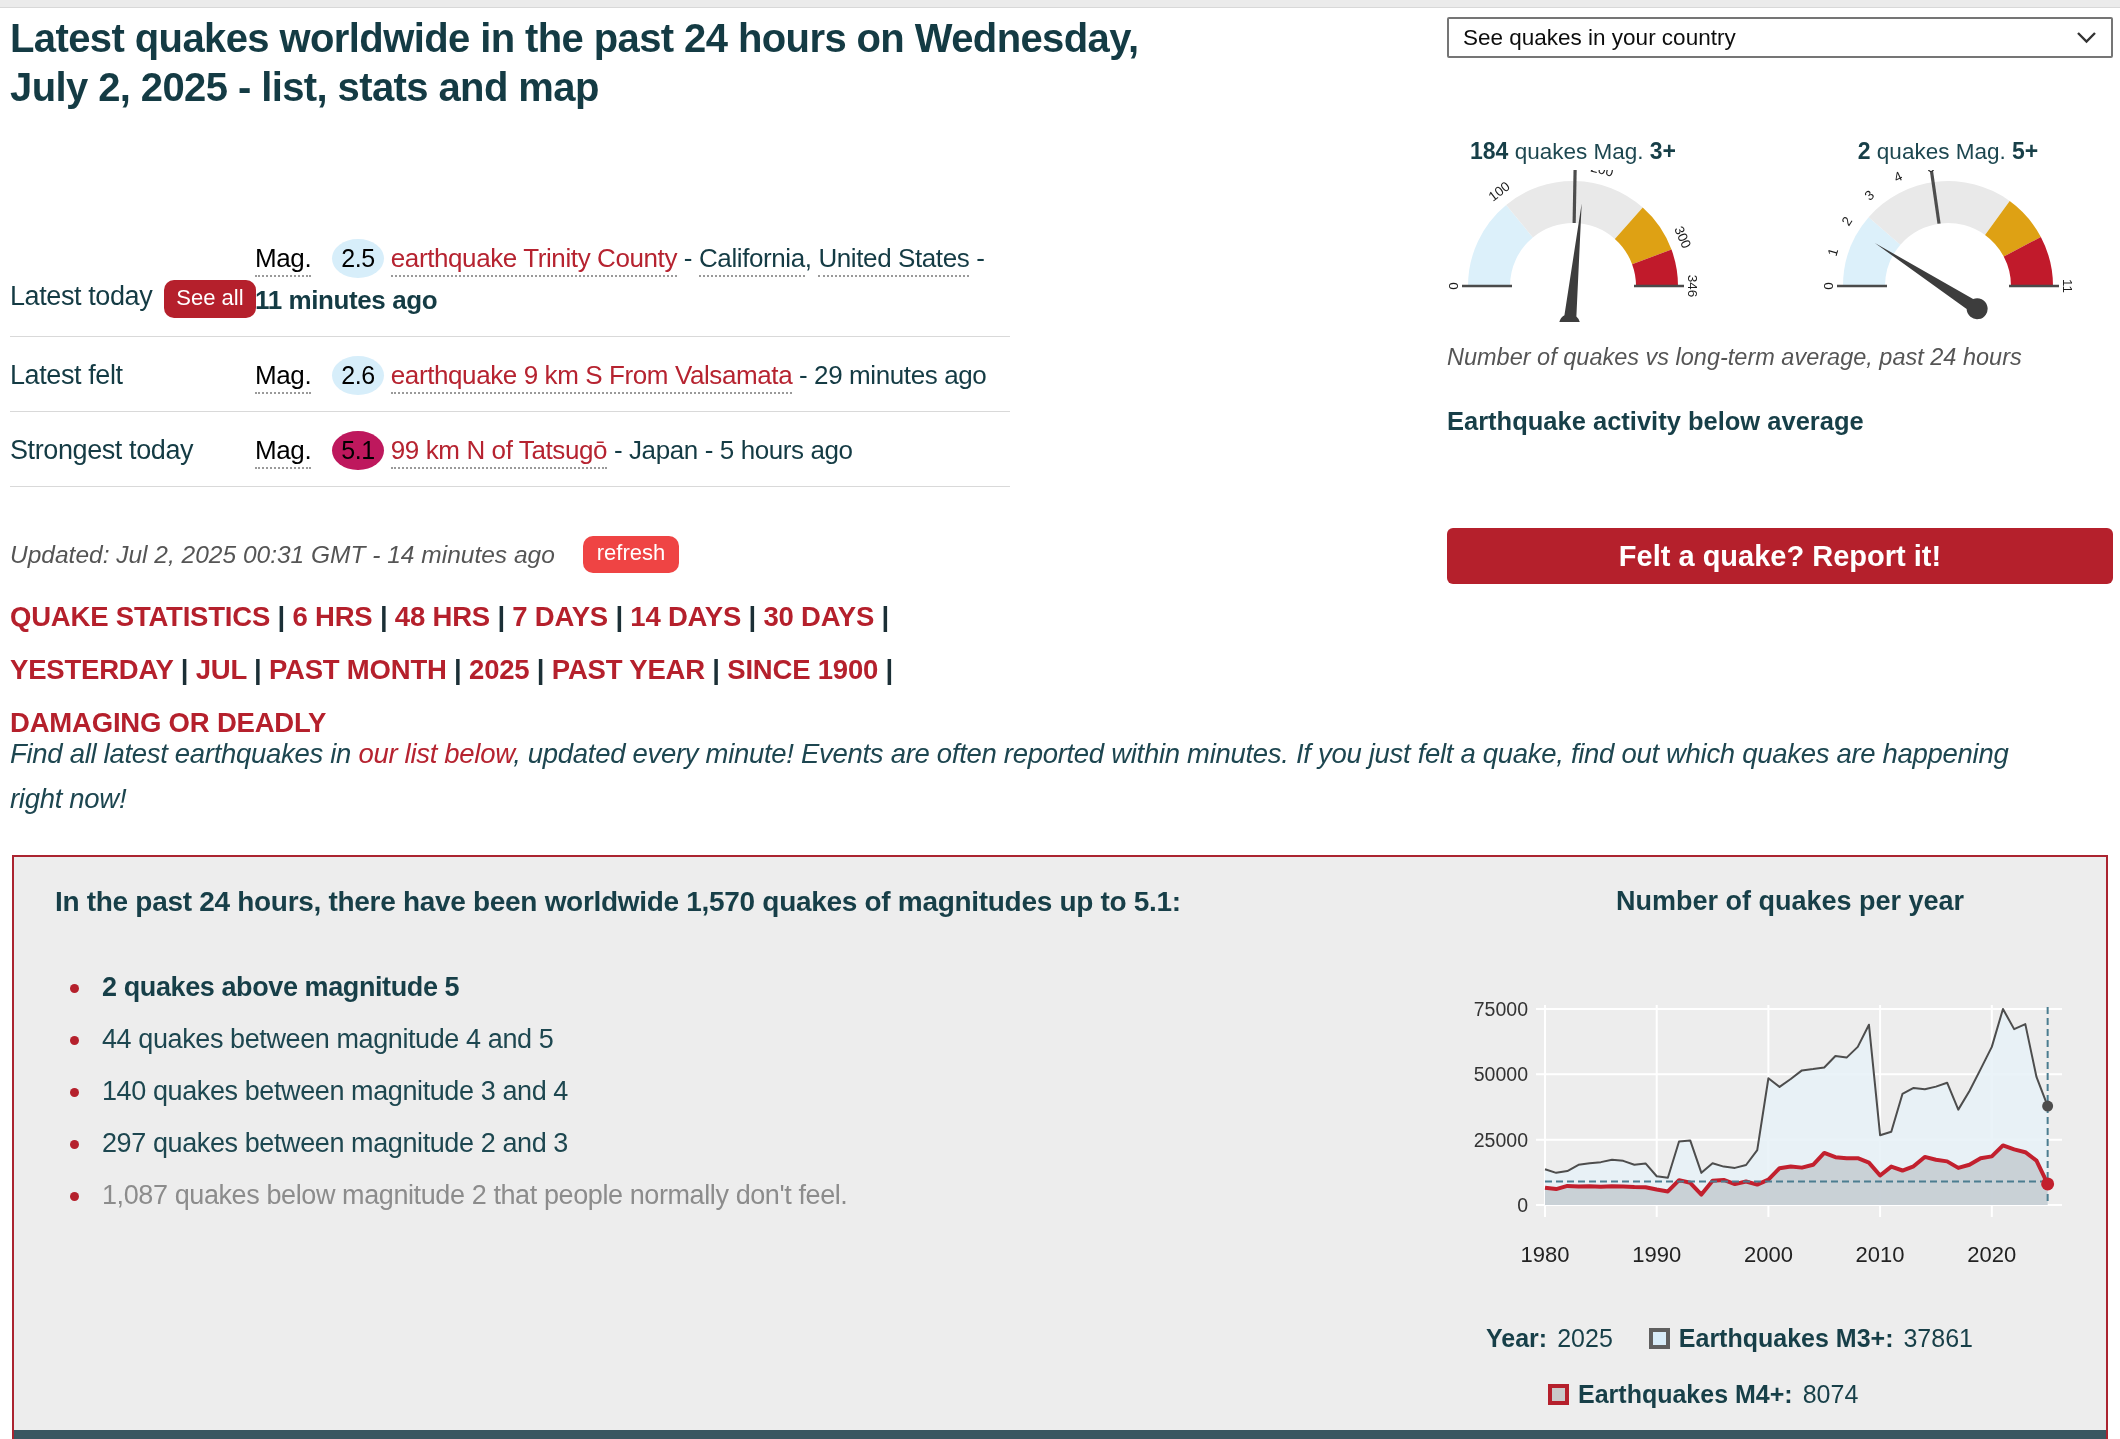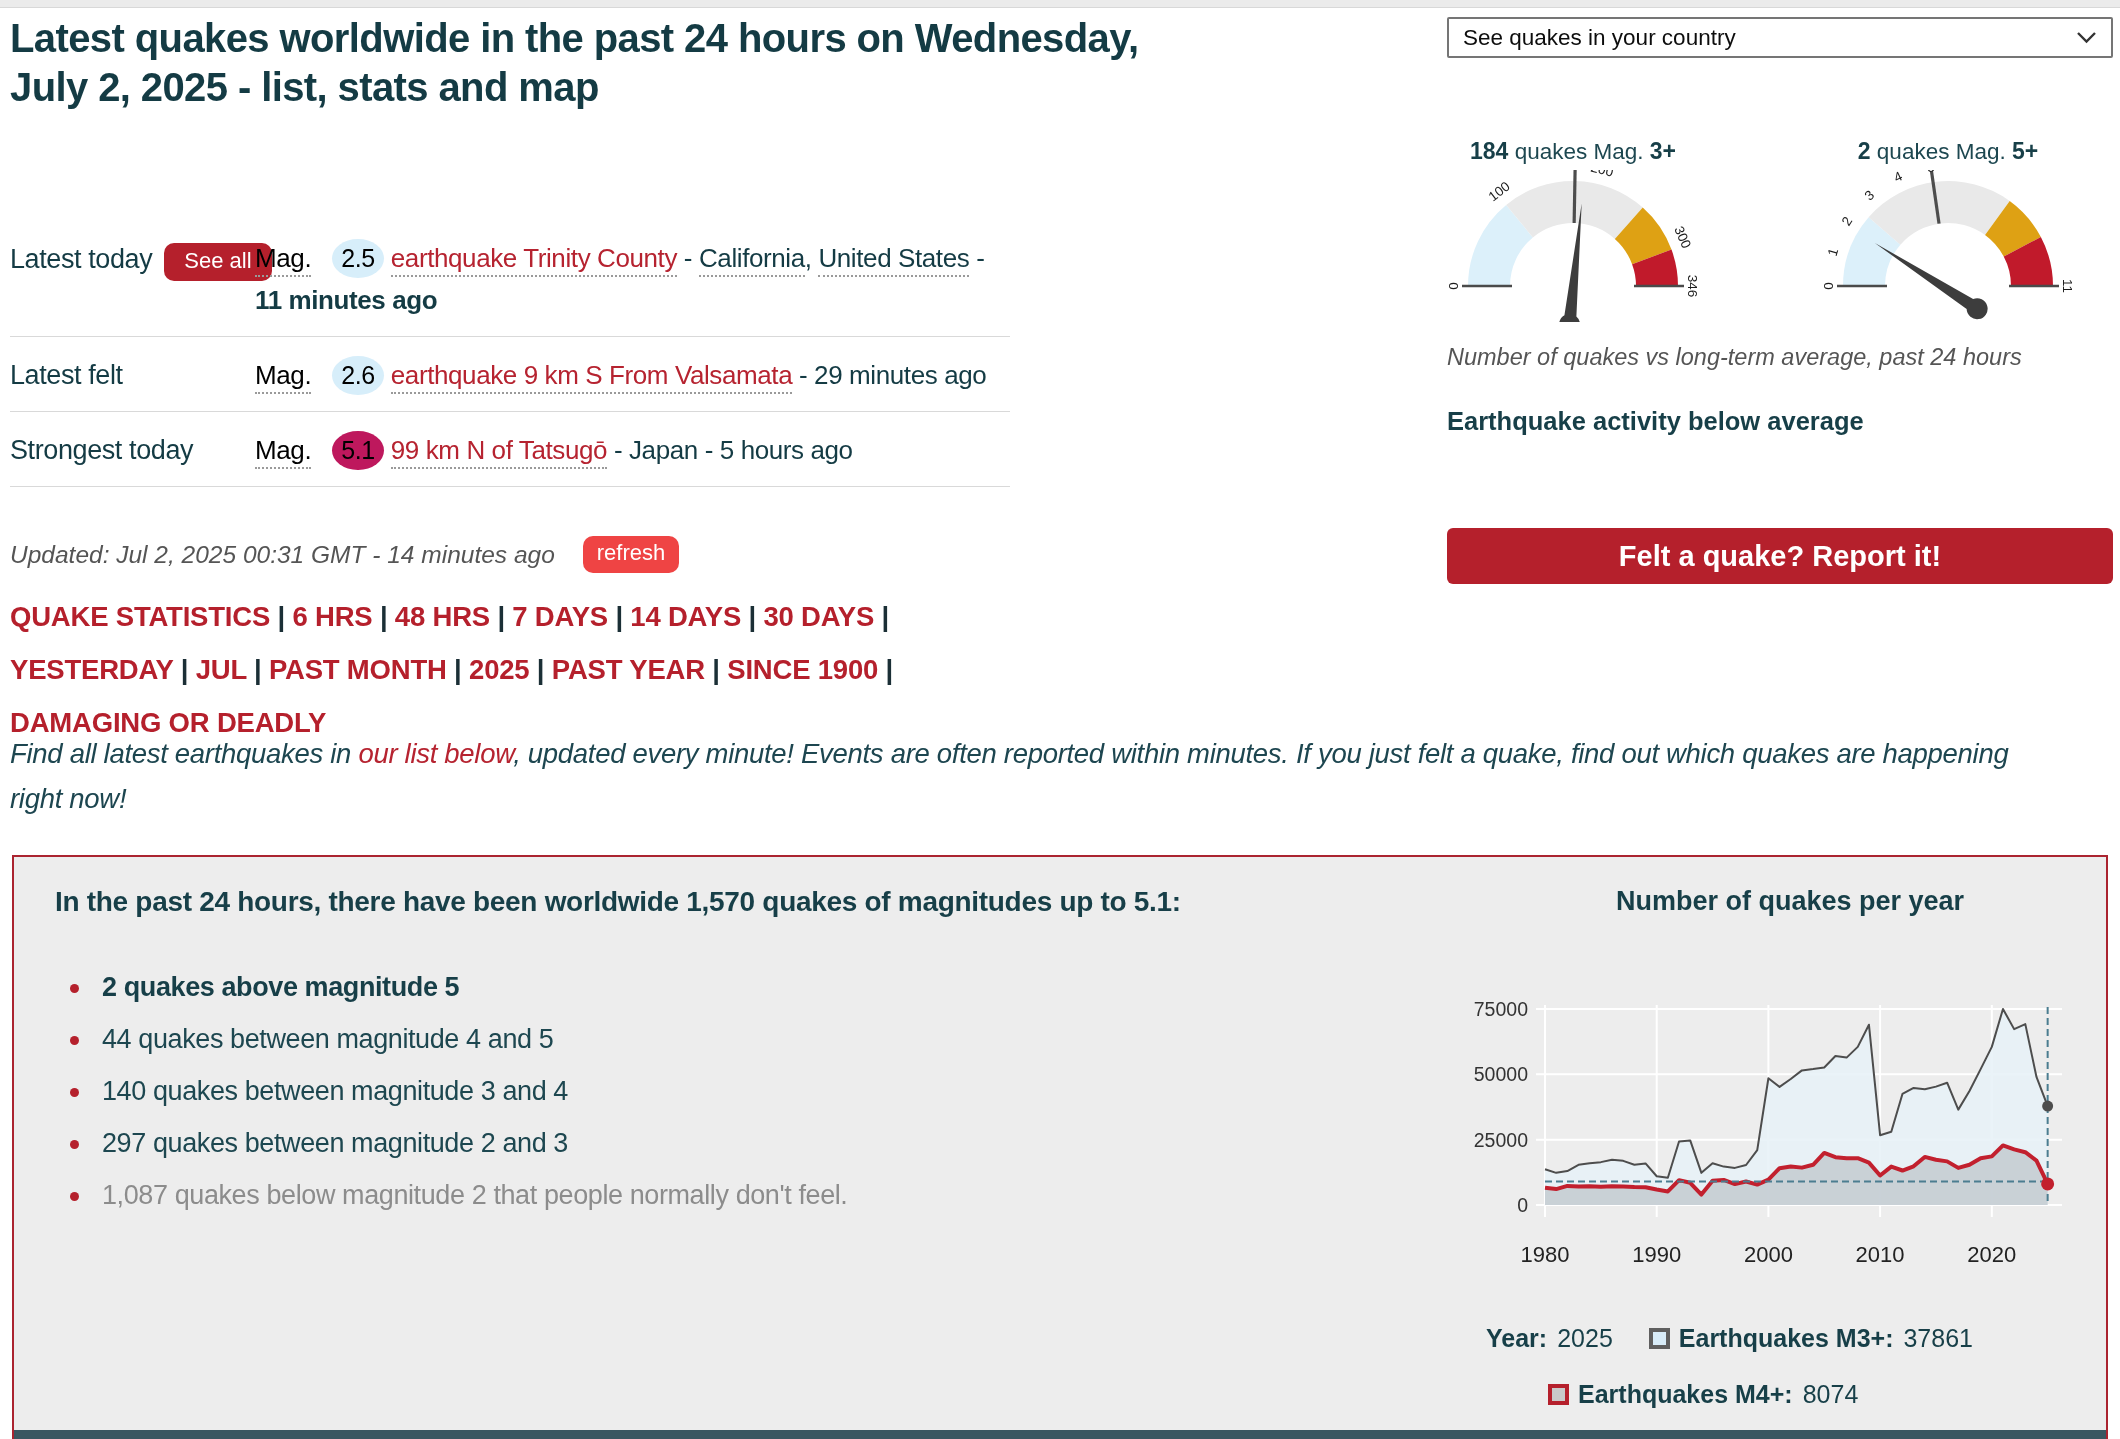--- a/index.html
+++ b/index.html
@@ -22,21 +22,21 @@
   .gauge2{left:1813px;top:138px;}
   .gcaption{left:1447px;top:342px;width:636px;font-size:23.5px;font-style:italic;color:#555;line-height:31px;}
   .gstatus{left:1447px;top:407px;font-size:25.5px;font-weight:bold;color:#173f48;}
   .report-btn{left:1447px;top:528px;width:666px;height:56px;background:#b5202c;border:none;border-radius:6px;
         color:#fff;font-size:29px;font-weight:bold;font-family:inherit;cursor:pointer;}
   
   .qtable{left:10px;top:220px;width:1000px;}
   .qrow{display:flex;align-items:flex-start;padding:17px 0 15px;border-bottom:1px solid #d9d9d9;}
   .qlabel{width:245px;font-size:27px;color:#143b44;padding-top:6px;letter-spacing:-0.4px;white-space:nowrap;}
   .see-all{margin-left:12px;background:#b5202c;color:#fff;border:none;border-radius:10px;
-        font-size:22px;font-family:inherit;padding:5px 20px 7px;cursor:pointer;}
+        font-size:22px;font-family:inherit;padding:5px 12px 7px;cursor:pointer;margin-top:37px;}
   .qcontent{flex:1;font-size:26px;line-height:42px;color:#143b44;letter-spacing:-0.4px;}
   .seg-maglink{color:#000000;border-bottom:2px dotted #9a9a9a;padding-bottom:2px;margin-right:16px;cursor:pointer;}
   .seg-quakelink{color:#b62330;border-bottom:2px dotted #9a9a9a;padding-bottom:2px;margin-left:2px;cursor:pointer;}
   .seg-dotted{color:#143b44;border-bottom:2px dotted #9a9a9a;padding-bottom:2px;cursor:pointer;}
   .seg-bold{font-weight:bold;}
   .chip{display:inline-block;border-radius:50%;padding:7px 9px;margin:0 5px;color:#000;font-size:25px;line-height:25px;}
   .chip-blue{background:#d7eefa;}
   .chip-orange{background:#be185d;}
   
   .updated{left:10px;top:536px;display:flex;align-items:center;}

